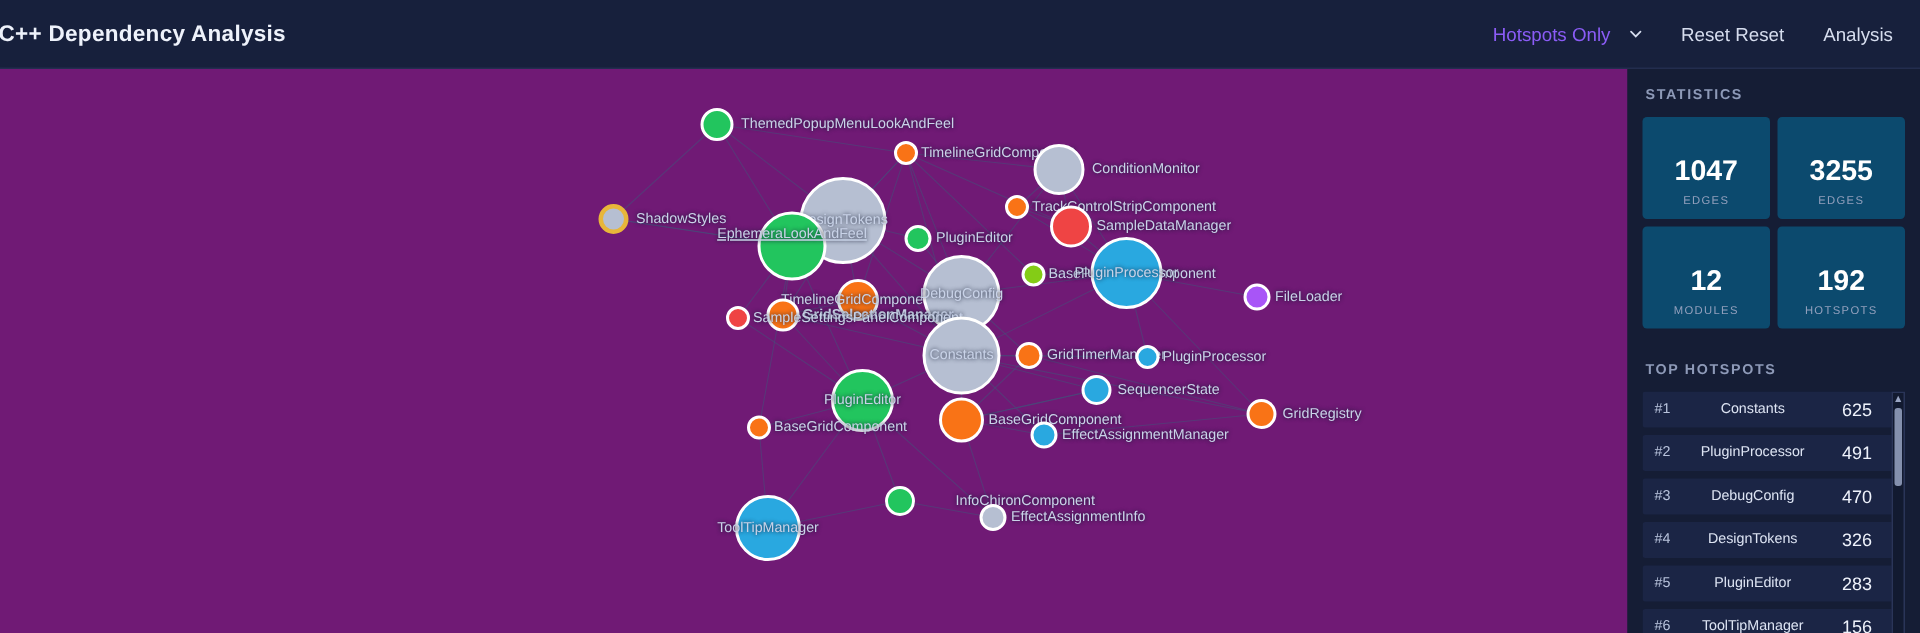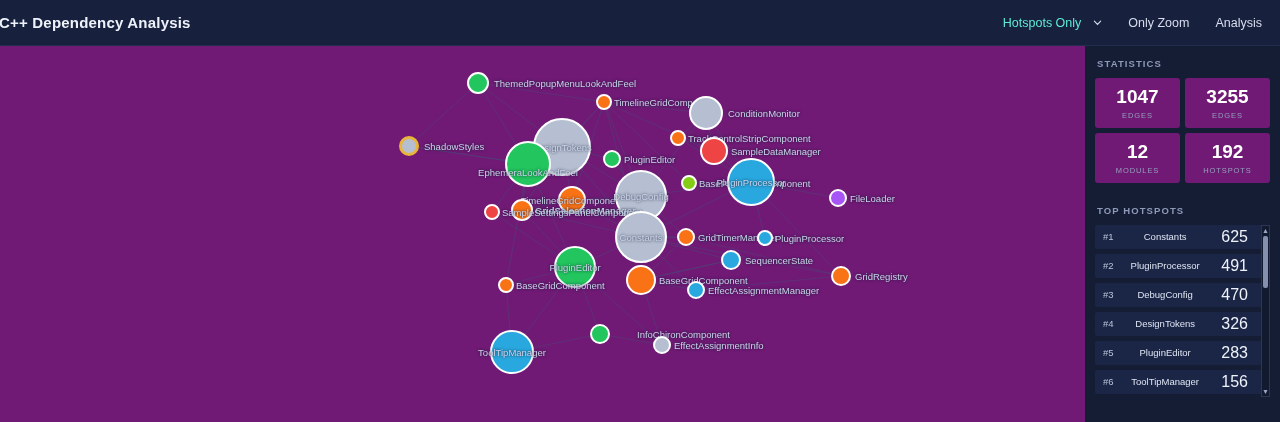--- a/index.html
+++ b/index.html
@@ -21,21 +21,21 @@
   .app-title{
     font-size:15px; font-weight:bold; letter-spacing:.2px;
     color:#eef2fb; margin-left:-1px; white-space:nowrap;
   }
   .header-tools{
     margin-left:auto; display:flex; align-items:center; gap:26px;
     padding-right:18px;
   }
   .hdr-select{
     display:flex; align-items:center; gap:12px;
-    font-size:12.5px; color:#5eead4; cursor:pointer; white-space:nowrap;
+    font-size:12.5px; color:#8b5cf6; cursor:pointer; white-space:nowrap;
   }
   .chev{ display:block; width:9px; height:9px; }
   .hdr-btn{
     font-size:12.5px; color:#d6ddee; cursor:pointer; white-space:nowrap;
     background:none; border:none; font-family:inherit; padding:0;
   }
 
   
   .canvas{
     position:absolute; left:0; top:46px; width:1085px; height:376px;
@@ -64,39 +64,39 @@
   }
   .sec-title{
     font-size:9.5px; font-weight:bold; letter-spacing:1.1px;
     color:#8e9ab8; padding:0 12px; margin-bottom:9px;
   }
   .stats-grid{
     display:grid; grid-template-columns:1fr 1fr; gap:5px;
     padding:0 10px; margin-bottom:22px;
   }
   .stat{
-    background:#701a75; border-radius:3px;
-    padding:9px 2px 8px; text-align:center;
+    background:#0c4a6e; border-radius:3px;
+    padding:27px 2px 8px; text-align:center;
   }
   .stat-val{ font-size:19px; font-weight:bold; color:#ffffff; line-height:1.05; }
   .stat-lbl{ font-size:7.5px; letter-spacing:.9px; color:#93a0bd; margin-top:4px; }
 
   .hotspots{
     position:relative; margin:0 10px 0 10px;
     height:172px; overflow:hidden;
   }
   .hs-row{
     position:relative; display:flex; align-items:center;
     height:24px; margin-bottom:5px;
     background:#1b2545; border-radius:2px;
     padding:0 22px 0 8px; font-size:10px;
   }
   .hs-rank{ color:#b8c3dc; width:20px; font-size:9.5px; }
   .hs-name{ flex:1; text-align:center; color:#dde4f3; font-size:9.5px; }
-  .hs-count{ color:#eef2fb; font-size:16px;padding-left:14px; }
+  .hs-count{ color:#eef2fb; font-size:12px;padding-left:14px; }
   .hs-scroll{
     position:absolute; right:0; top:0; width:9px; height:172px;
     background:#121a30; border:1px solid #2a3558;
     display:flex; flex-direction:column; align-items:center;
   }
   .hs-arrow{ font-size:7px; color:#9aa6c4; line-height:9px; }
   .hs-thumb{
     width:5px; background:#8490ad; border-radius:2px;
     margin:1px 0; height:52px;
   }
@@ -109,21 +109,21 @@
 
   <div class="header">
     <div class="app-title">C++ Dependency Analysis</div>
     <div class="header-tools">
       <div class="hdr-select">
         <span>Hotspots Only</span>
         <svg class="chev" viewBox="0 0 10 10">
           <path d="M1.5 3.5 L5 7 L8.5 3.5" fill="none" stroke="#d6ddee" stroke-width="1.3" stroke-linecap="round"></path>
         </svg>
       </div>
-      <button class="hdr-btn">Only Zoom</button>
+      <button class="hdr-btn">Reset Reset</button>
       <button class="hdr-btn">Analysis</button>
     </div>
   </div>
 
   <div class="canvas">
     <svg id="edge-svg" width="1085" height="376">
         <line x1="478" y1="37" x2="409" y2="100" stroke="#44507a" stroke-width="0.7" opacity="0.55"></line>
         <line x1="478" y1="37" x2="562" y2="101" stroke="#44507a" stroke-width="0.7" opacity="0.55"></line>
         <line x1="478" y1="37" x2="528" y2="118" stroke="#44507a" stroke-width="0.7" opacity="0.55"></line>
         <line x1="478" y1="37" x2="604" y2="56" stroke="#44507a" stroke-width="0.7" opacity="0.55"></line>
@@ -202,21 +202,21 @@
         <div class="nlabel" style="top: 67px; left: 728px;">ConditionMonitor</div>
         <div class="node sel" style="left: 409px; top: 100px; width: 20px; height: 20px; background: rgb(182, 191, 210);"></div>
         <div class="nlabel" style="top: 100px; left: 424px;">ShadowStyles</div>
         <div class="node" style="left: 678px; top: 92px; width: 16px; height: 16px; background: rgb(249, 115, 22);"></div>
         <div class="nlabel" style="top: 92px; left: 688px;">TrackControlStripComponent</div>
         <div class="node" style="left: 562px; top: 101px; width: 58px; height: 58px; background: rgb(182, 191, 210);"></div>
         <div class="nlabel" style="top: 101px; left: 562px; transform: translate(-50%, -50%);">DesignTokens</div>
         <div class="node" style="left: 714px; top: 105px; width: 28px; height: 28px; background: rgb(239, 68, 68);"></div>
         <div class="nlabel" style="top: 105px; left: 731px;">SampleDataManager</div>
         <div class="node" style="left: 528px; top: 118px; width: 46px; height: 46px; background: rgb(34, 197, 94);"></div>
-        <div class="nlabel" style="top: 126px; left: 528px; transform: translate(-50%, -50%);">EphemeraLookAndFeel</div>
+        <div class="nlabel" style="top: 110px; left: 528px; transform: translate(-50%, -50%); text-decoration: underline;">EphemeraLookAndFeel</div>
         <div class="node" style="left: 612px; top: 113px; width: 18px; height: 18px; background: rgb(34, 197, 94);"></div>
         <div class="nlabel" style="top: 113px; left: 624px;">PluginEditor</div>
         <div class="node" style="left: 689px; top: 137px; width: 16px; height: 16px; background: rgb(132, 204, 22);"></div>
         <div class="nlabel" style="top: 137px; left: 699px;">BasePianoRollComponent</div>
         <div class="node" style="left: 751px; top: 136px; width: 48px; height: 48px; background: rgb(41, 168, 224);"></div>
         <div class="nlabel" style="top: 136px; left: 751px; transform: translate(-50%, -50%);">PluginProcessor</div>
         <div class="node" style="left: 838px; top: 152px; width: 18px; height: 18px; background: rgb(168, 85, 247);"></div>
         <div class="nlabel" style="top: 152px; left: 850px;">FileLoader</div>
         <div class="node" style="left: 572px; top: 154px; width: 28px; height: 28px; background: rgb(249, 115, 22);"></div>
         <div class="nlabel" style="top: 154px; left: 572px; transform: translate(-50%, -50%);">TimelineGridComponent</div>

